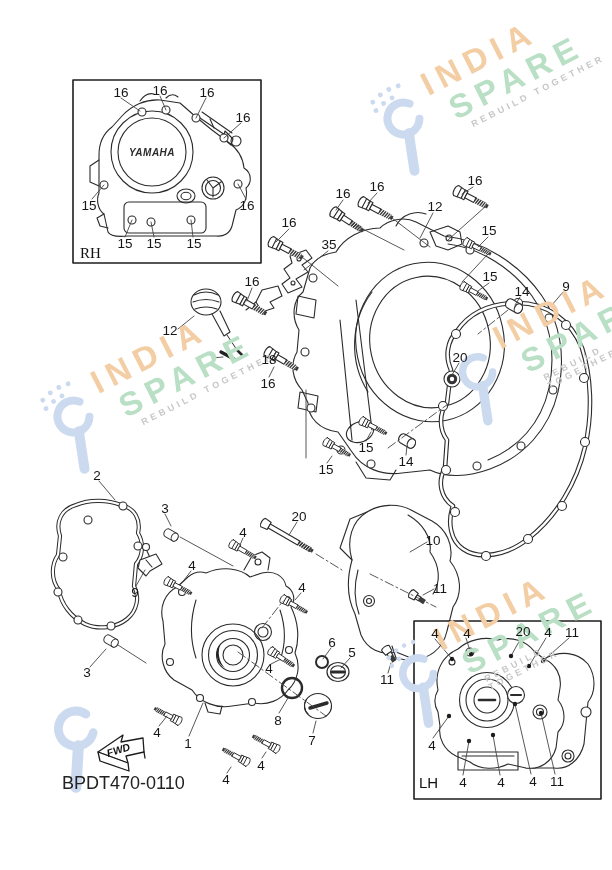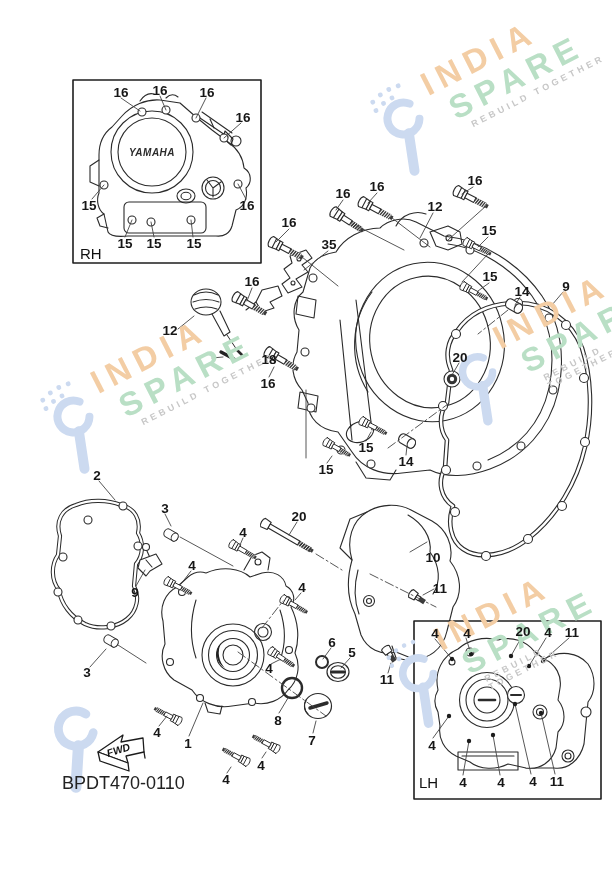--- a/index.html
+++ b/index.html
@@ -8,21 +8,21 @@
   svg text{font-family:"Liberation Sans",sans-serif;}
   .art{position:absolute;left:0;top:0;z-index:2;}
   
   .wm{position:absolute;display:flex;align-items:flex-start;gap:4px;
       transform:rotate(-27deg);pointer-events:none;z-index:5;}
   .wm-text{display:flex;flex-direction:column;line-height:1.02;}
   .wm-india{font-weight:700;font-size:33px;letter-spacing:7px;color:#f3cda4;}
   .wm-spare{font-weight:700;font-size:33px;letter-spacing:7px;color:#b9dfc5;margin-left:14px;}
   .wm-rebuild{font-weight:700;font-size:9px;letter-spacing:3.5px;color:#c7c7c7;margin-left:26px;margin-top:2px;}
   
-  .callout-layer{position:absolute;left:0;top:0;width:100%;height:100%;z-index:6;pointer-events:none;font-weight:bold;}
+  .callout-layer{position:absolute;left:0;top:0;width:100%;height:100%;z-index:6;pointer-events:none;}
   .callout{position:absolute;transform:translate(-50%,-50%);font-size:13.5px;color:#161616;}
   .inset-label{position:absolute;font-size:15px;color:#111;z-index:6;}
   .diagram-code{position:absolute;left:62px;top:773px;font-size:18px;color:#222;z-index:6;}
 </style>
 </head>
 <body>
 
 <div class="stage">
 
   <svg class="art" width="612" height="870" viewBox="0 0 612 870" fill="none" stroke="#2b2b2b" stroke-width="1.1" stroke-linecap="round" stroke-linejoin="round">
@@ -525,33 +525,33 @@
       <div class="callout" style="left: 192px; top: 565px;">4</div>
       <div class="callout" style="left: 299px; top: 516px;">20</div>
       <div class="callout" style="left: 302px; top: 587px;">4</div>
       <div class="callout" style="left: 269px; top: 668px;">4</div>
       <div class="callout" style="left: 332px; top: 642px;">6</div>
       <div class="callout" style="left: 352px; top: 652px;">5</div>
       <div class="callout" style="left: 278px; top: 720px;">8</div>
       <div class="callout" style="left: 312px; top: 740px;">7</div>
       <div class="callout" style="left: 440px; top: 588px;">11</div>
       <div class="callout" style="left: 387px; top: 679px;">11</div>
-      <div class="callout" style="left: 433px; top: 557px; text-align: right;">10</div>
+      <div class="callout" style="left: 433px; top: 540px; text-align: right;">10</div>
       <div class="callout" style="left: 188px; top: 743px;">1</div>
       <div class="callout" style="left: 157px; top: 732px;">4</div>
       <div class="callout" style="left: 226px; top: 779px;">4</div>
       <div class="callout" style="left: 261px; top: 765px;">4</div>
       <div class="callout" style="left: 435px; top: 633px;">4</div>
       <div class="callout" style="left: 467px; top: 633px;">4</div>
       <div class="callout" style="left: 523px; top: 631px;">20</div>
       <div class="callout" style="left: 548px; top: 632px;">4</div>
       <div class="callout" style="left: 572px; top: 632px;">11</div>
       <div class="callout" style="left: 432px; top: 745px;">4</div>
       <div class="callout" style="left: 463px; top: 782px;">4</div>
       <div class="callout" style="left: 501px; top: 782px;">4</div>
       <div class="callout" style="left: 533px; top: 781px;">4</div>
       <div class="callout" style="left: 557px; top: 781px;">11</div>
     </div>
 
-  <div class="inset-label" style="left:80px;top:245px;">RH</div>
+  <div class="inset-label" style="left:80px;top:245px;font-family:Liberation Serif, serif;">RH</div>
   <div class="inset-label" style="left:419px;top:774px;">LH</div>
   <div class="diagram-code">BPDT470-0110</div>
 </div>
 
 </body></html>

